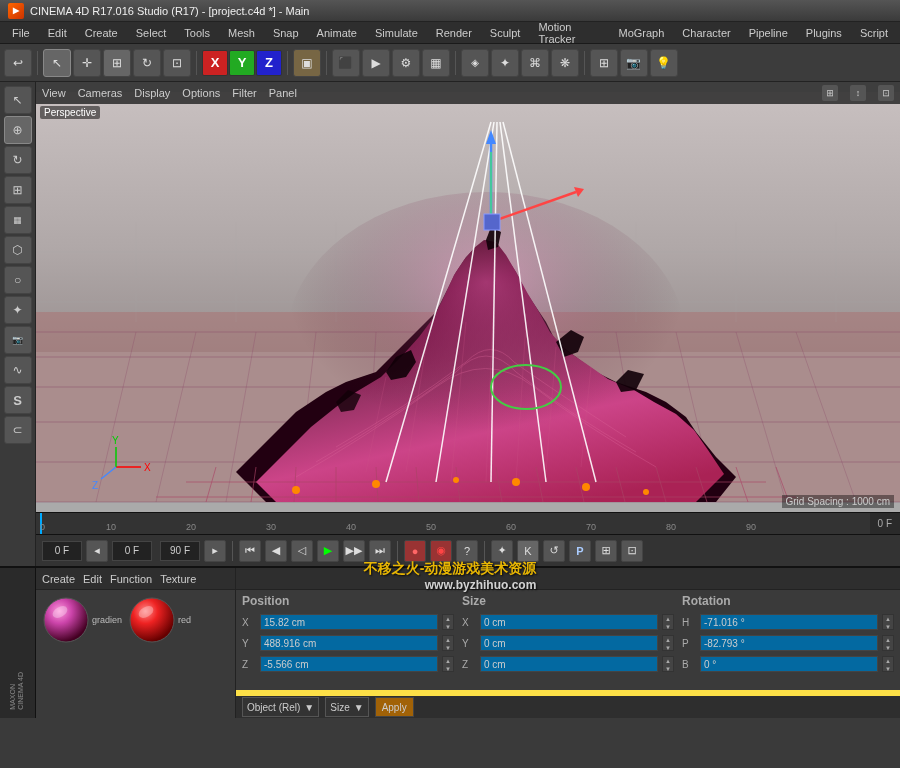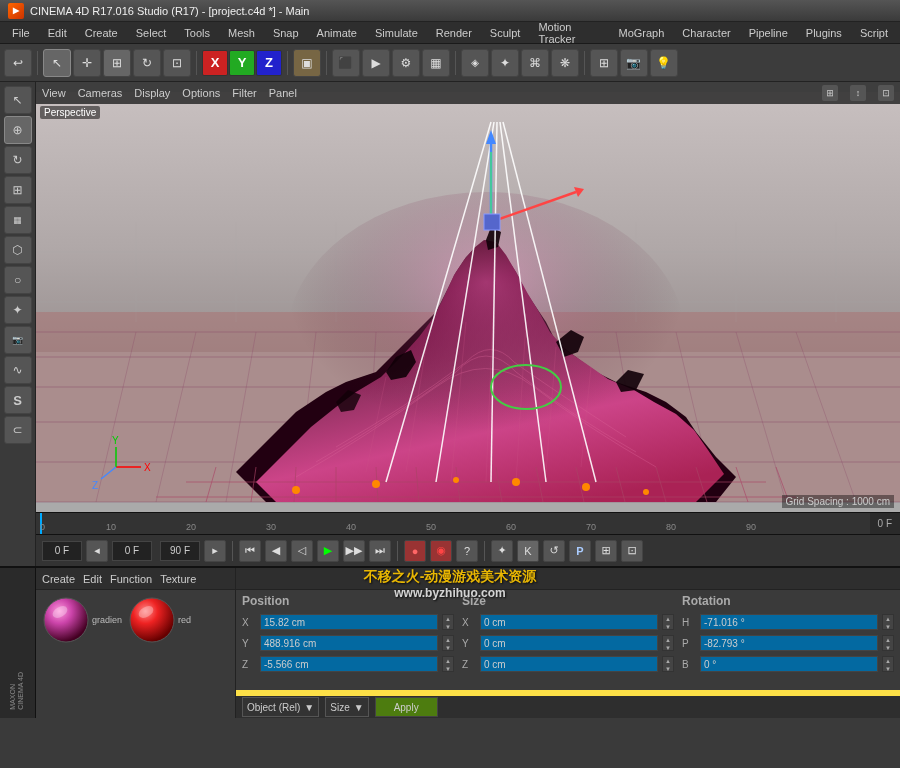--- a/index.html
+++ b/index.html
@@ -363,37 +363,37 @@
       background: #333;
       border: 1px solid #555;
       color: #ccc;
       font-size: 10px;
       padding: 2px 4px;
       height: 20px;
       display: flex; align-items: center; gap: 4px;
       cursor: pointer;
     }
     .props-apply-btn {
-      background: #4d7c0f;
+      background: #a16207;
       border: 1px solid #444;
       color: #ccc;
       font-size: 10px;
-      padding: 2px 18px;
+      padding: 2px 6px;
       height: 20px;
       cursor: pointer;
       display: flex; align-items: center;
     }
 
     
     #watermark {
       position: absolute;
-      bottom: 168px;
+      bottom: 176px;
       left: 50%;
       transform: translateX(-50%);
-      text-align: center;
+      text-align: right;
       color: rgba(255,255,255,0.7);
       font-size: 13px;
       font-weight: bold;
       pointer-events: none;
       z-index: 100;
       text-shadow: 1px 1px 2px rgba(0,0,0,0.8);
     }
     #watermark .line1 { font-size: 14px; color: rgba(255,200,0,0.9); }
     #watermark .line2 { font-size: 12px; color: rgba(255,255,255,0.8); }
 

